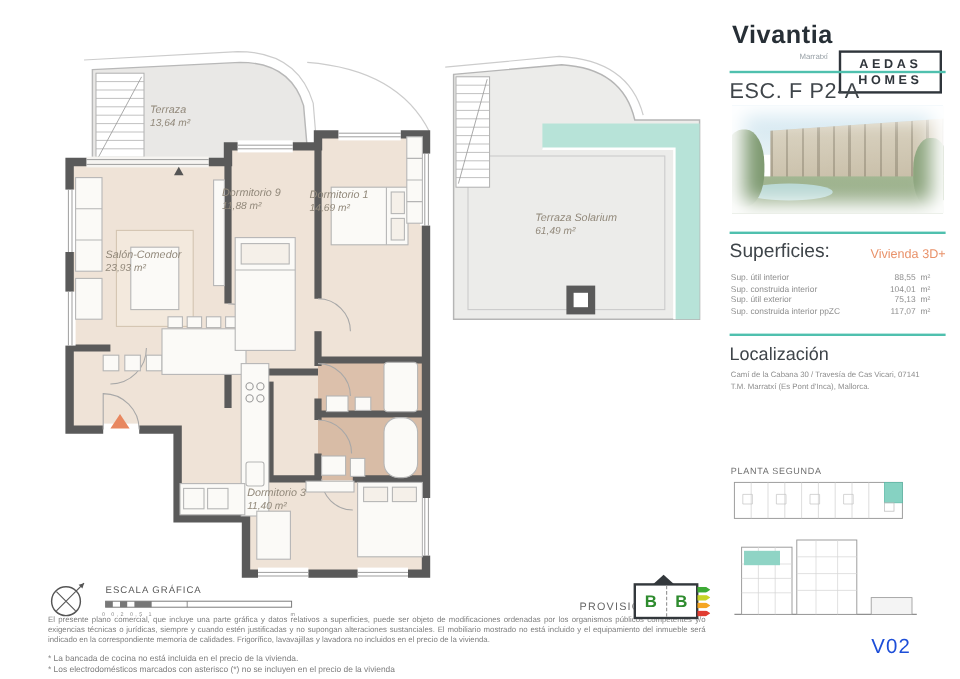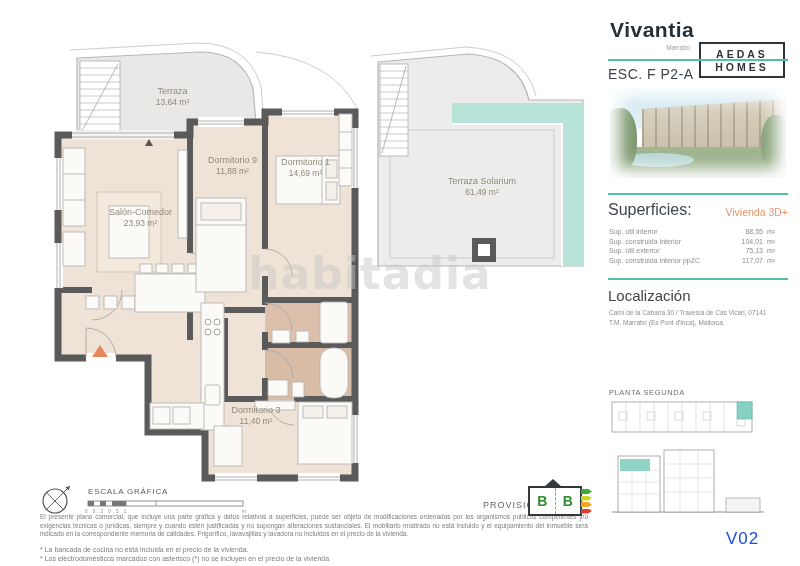--- a/index.html
+++ b/index.html
@@ -1,33 +1,33 @@
 <!DOCTYPE html>
 <html><head>
 <meta charset="utf-8">
 <style>
   html,body{margin:0;padding:0;background:#fff;}
   .page{position:relative;width:800px;height:566px;background:#fff;overflow:hidden;
         font-family:"Liberation Sans",sans-serif;color:#3f454a;}
   svg{position:absolute;left:0;top:0;}
   
-  .rlabel{position:absolute;text-align:center;color:#92897b;font-size:9px;line-height:10.5px;z-index:3;}
+  .rlabel{position:absolute;color:#92897b;font-size:9px;line-height:10.5px;z-index:3;font-style:italic;}
   .rlabel .area{font-size:8.5px;}
   
   .watermark{position:absolute;left:150px;top:248px;width:440px;text-align:center;
              font-size:44px;font-weight:bold;color:#c6c6c6;opacity:.48;letter-spacing:1px;z-index:4;
              font-family:"DejaVu Sans",sans-serif;}
   
   .brand{position:absolute;left:610px;top:18px;font-size:21px;font-weight:800;color:#272f36;letter-spacing:.5px;}
   .brand-sub{position:absolute;left:610px;top:44px;width:80px;text-align:right;font-size:6.5px;color:#98a0a6;}
   .partner{position:absolute;left:699px;top:17px;width:86px;height:36px;border:2px solid #2f353b;
            box-sizing:border-box;text-align:center;font-size:10.5px;font-weight:bold;
            letter-spacing:3px;line-height:13px;padding-top:4px;color:#2f353b;margin-top:25px;}
   .rule{position:absolute;left:608px;width:180px;height:2px;background:#4fc0ae;}
-  .unitcode{position:absolute;left:608px;top:66px;font-size:14px;color:#3f454a;letter-spacing:.5px;}
+  .unitcode{position:absolute;left:608px;top:66px;font-size:18px;color:#3f454a;letter-spacing:.5px;}
   .photo{position:absolute;left:610px;top:88px;width:176px;height:90px;overflow:hidden;}
   .photo .sky{position:absolute;left:0;top:0;width:100%;height:45%;background:linear-gradient(#c9e2ee,#e8f2f6);}
   .photo .bld{position:absolute;left:18%;top:18%;width:82%;height:52%;
       background:linear-gradient(#d9d2c0,#c9bfa9),repeating-linear-gradient(90deg,rgba(90,85,70,.25) 0 2px,transparent 2px 13px);
       background-blend-mode:multiply;transform:skewY(-4deg);}
   .photo .grn{position:absolute;left:0;bottom:0;width:100%;height:34%;background:linear-gradient(#a3b793,#87a078);}
   .photo .pool{position:absolute;left:6%;bottom:12%;width:42%;height:16%;background:#b9d8d4;border-radius:50%;}
   .photo .tree1{position:absolute;left:-4%;top:22%;width:34px;height:64px;background:#7e9a71;border-radius:45%;}
   .photo .tree2{position:absolute;right:-3%;top:30%;width:30px;height:58px;background:#8aa37b;border-radius:45%;}
   .photo .vig{position:absolute;left:0;top:0;width:100%;height:100%;box-shadow:inset 0 0 16px 10px #fff;}
@@ -247,21 +247,20 @@
   </div>
   <div class="rlabel" style="left:206px;top:405px;width:100px;">
     <div>Dormitorio 3</div>
       <div class="area">11,40 m²</div>
   </div>
   <div class="rlabel" style="left:446px;top:176px;width:72px;">
     <div>Terraza Solarium</div>
       <div class="area">61,49 m²</div>
   </div>
 
-  <div class="watermark">habitadia</div>
 
   <div class="brand">Vivantia</div>
   <div class="brand-sub">Marratxí</div>
   <div class="partner">
     <div>AEDAS</div>
     <div>HOMES</div>
   </div>
   <div class="rule" style="top:59px;"></div>
   <div class="unitcode">ESC. F P2-A</div>
 

